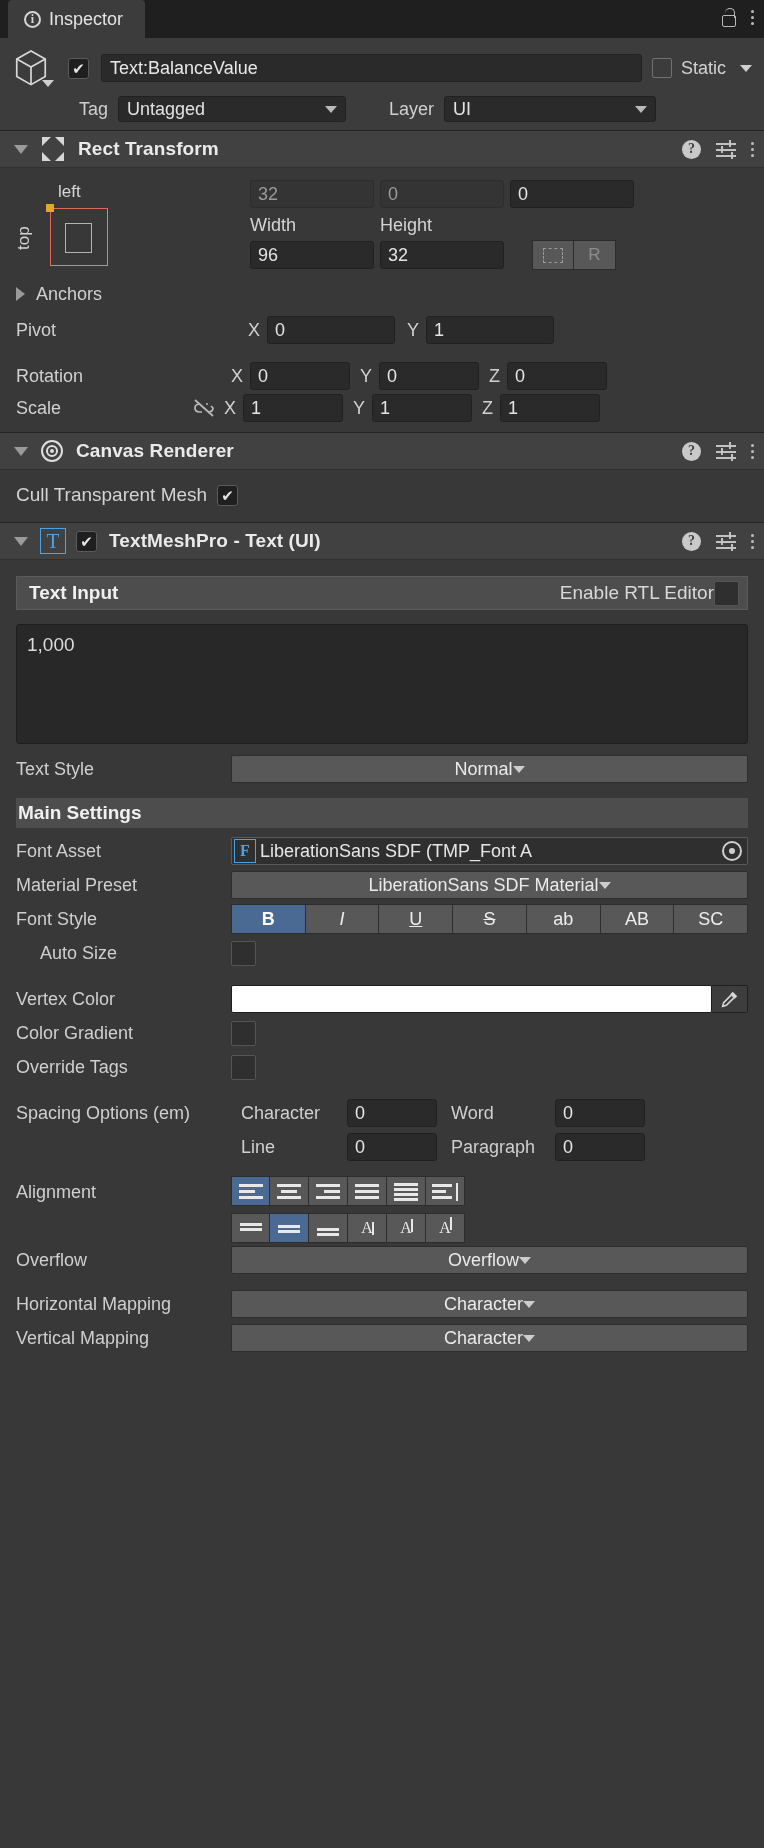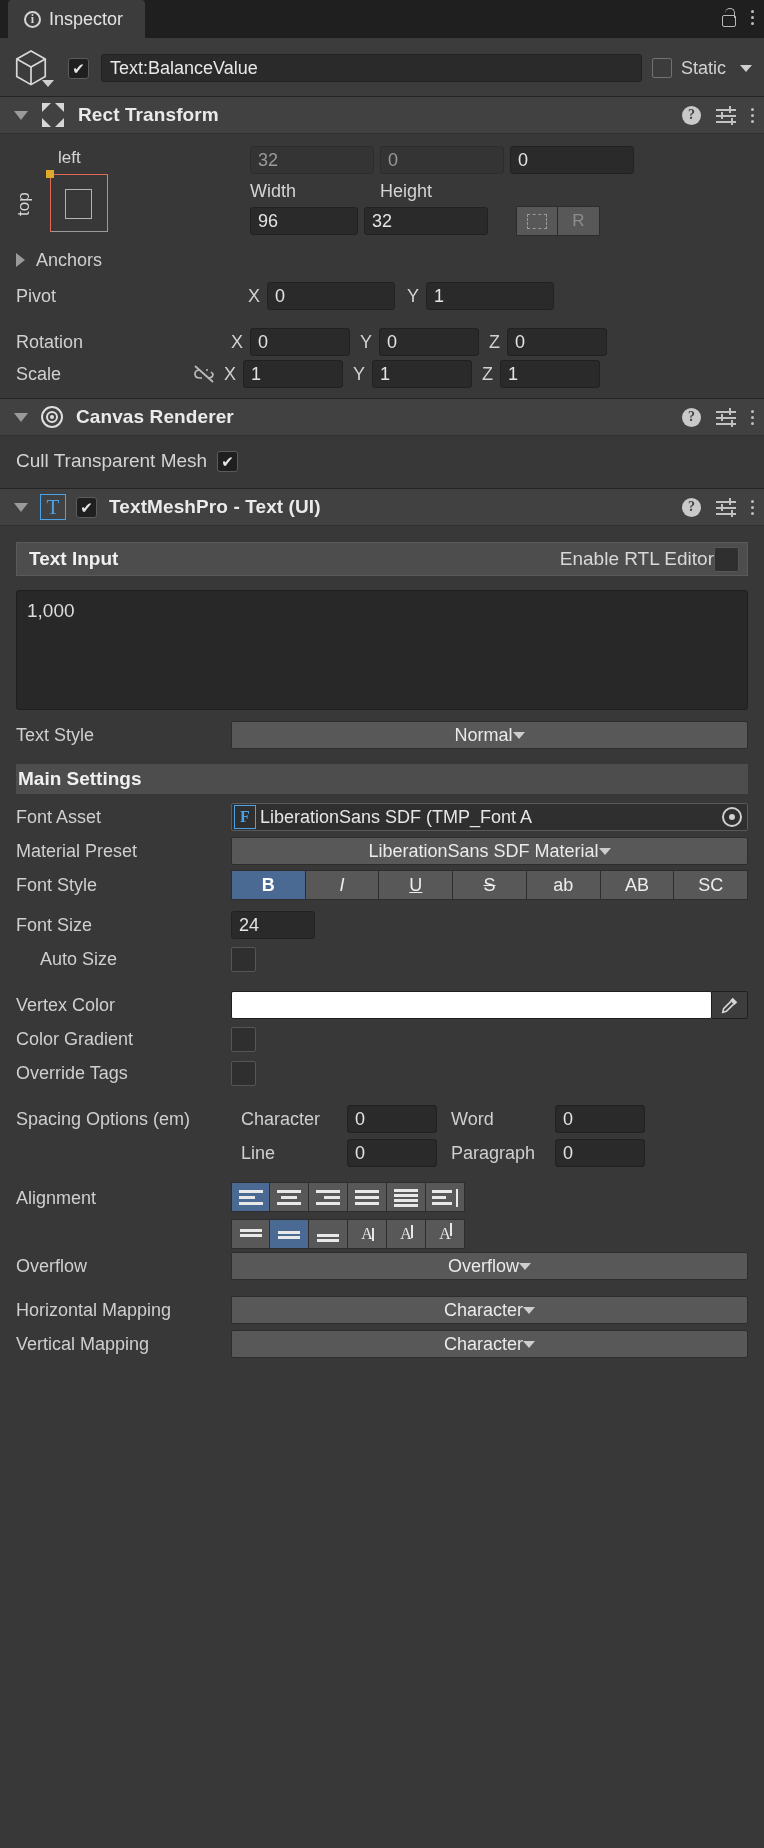--- a/index.html
+++ b/index.html
@@ -339,20 +339,32 @@
         </svg>
         <span class="cube-caret"></span>
       </div>
       <div class="cbox on"></div>
       <div class="namefield">
         <span>Text:BalanceValue</span>
       </div>
       <div class="static-box"></div>
       <span class="static-lbl">Static</span>
       <span class="caret-dn"></span>
+    </div>
+    <div class="objrow2">
+      <span class="lbl-r" style="width:66px">Tag</span>
+      <div class="dd" style="width:228px; margin-left:10px;">
+        <span>Untagged</span>
+        <span class="tri"></span>
+      </div>
+      <span class="lbl-r" style="width:70px; margin-left:18px;">Layer</span>
+      <div class="dd" style="width:212px; margin-left:10px;">
+        <span>UI</span>
+        <span class="tri"></span>
+      </div>
     </div>
   </div>
 
   <div class="comphead">
     <span class="foldout"></span>
     <span class="rt-ico">
       <span class="a1"></span>
         <span class="a2"></span>
         <span class="a3"></span>
         <span class="a4"></span>
@@ -399,21 +411,21 @@
           </div>
           <div class="nfield" style="width:124px">
             <span>0</span>
           </div>
         </div>
         <div class="frow" style="margin-top:7px; margin-bottom:4px;">
           <span class="fhdr" style="width:130px">Width</span>
           <span class="fhdr" style="width:130px">Height</span>
         </div>
         <div class="frow" style="gap:6px;">
-          <div class="nfield" style="width:108px">
+          <div class="nfield" style="width:124px">
             <span>96</span>
           </div>
           <div class="nfield" style="width:124px">
             <span>32</span>
           </div>
           <div style="display:flex; margin-left:22px;">
             <div class="sqbtn">
                 <span class="dash"></span>
               </div>
             <div class="sqbtn" style="border-left:none;">
@@ -603,26 +615,20 @@
           </div>
         <div class="seg">
             <span>AB</span>
           </div>
         <div class="seg">
             <span>SC</span>
           </div>
       </div>
     </div>
 
-    <div class="prow" style="margin-top:6px">
-      <span class="plabel">Font Size</span>
-      <div class="nfield" style="width:84px">
-        <span>24</span>
-      </div>
-    </div>
 
     <div class="prow">
       <span class="plabel ind">Auto Size</span>
       <span class="smallbox"></span>
     </div>
 
     <div class="prow" style="margin-top:12px">
       <span class="plabel">Vertex Color</span>
       <div class="colorfield"></div>
       <div class="eyedrop">

